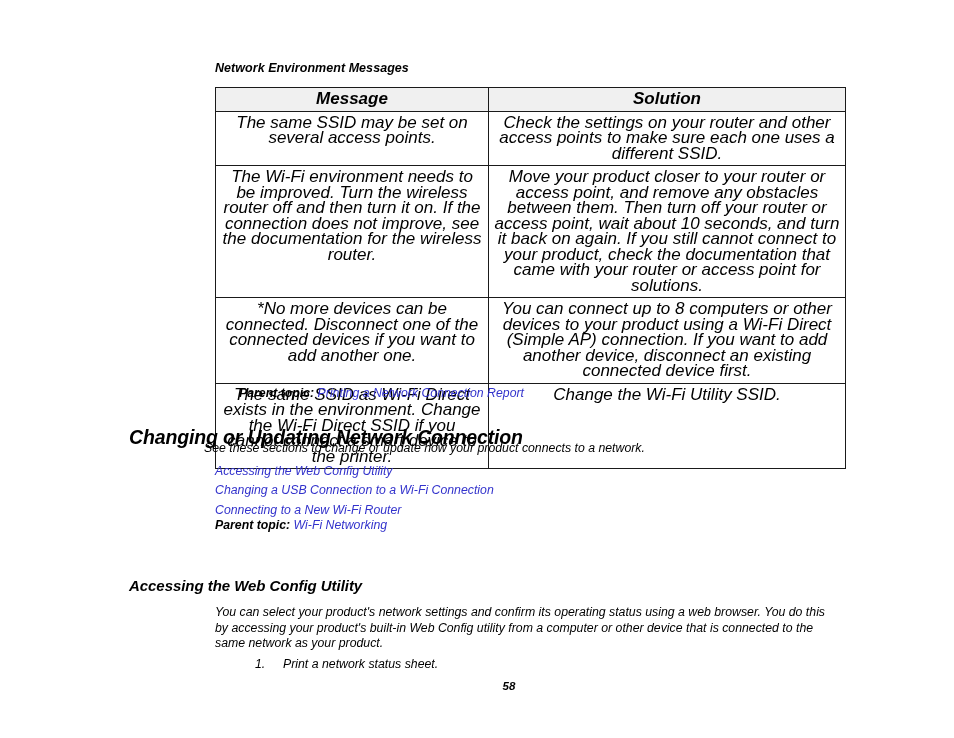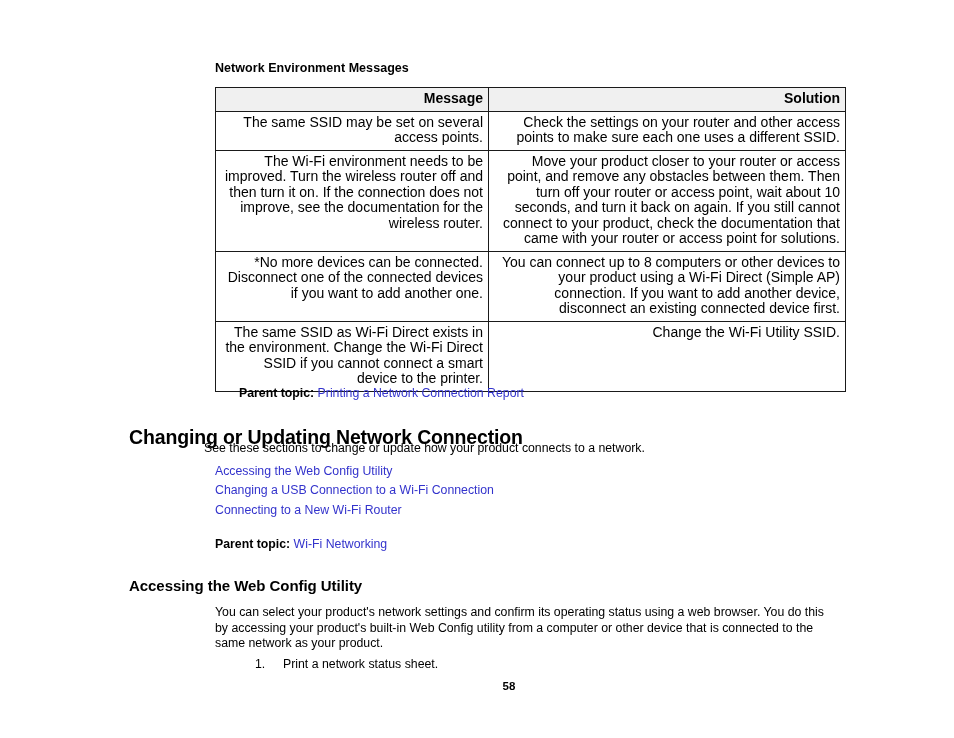--- a/index.html
+++ b/index.html
@@ -15,20 +15,21 @@
     color: #000000;
     -webkit-font-smoothing: antialiased;
   }
 
   .page {
     position: absolute;
     left: 0; top: 0;
     width: 954px;
     height: 738px;
     overflow: hidden;
+    font-style: italic;
   }
 
   
   .table-caption {
     position: absolute;
     left: 215px;
     top: 61px;
     font-size: 12.5px;
     font-weight: bold;
     letter-spacing: 0.05px;
@@ -40,23 +41,23 @@
     left: 215px;
     top: 87px;
     width: 608px;
     border-collapse: collapse;
     table-layout: fixed;
   }
   .data-table td, .data-table th {
     border: 1.3px solid #1a1a1a;
     vertical-align: top;
     padding: 3px 5px 4px 5px;
-    font-size: 14px;
+    font-size: 17px;
     line-height: 15.5px;
-    text-align: right;
+    text-align: center;
     font-weight: normal;
   }
   .data-table thead th {
     background: #f0f0f0;
     font-weight: bold;
     padding-top: 3px;
     padding-bottom: 4px;
   }
   .col-msg { width: 262px; }
   .col-sol { width: 346px; }
@@ -74,21 +75,21 @@
   }
   .parent-topic .pt-label {
     font-weight: bold;
     color: #000000;
   }
   .parent-topic .pt-link {
     color: #3333cc;
     text-decoration: none;
   }
   #parent-topic-1 { left: 215px; top: 386px; padding-left: 24px; }
-  #parent-topic-2 { left: 215px; top: 537px; }
+  #parent-topic-2 { left: 215px; top: 518px; }
 
   
   .heading-1 {
     position: absolute;
     left: 129px;
     top: 413px;
     font-size: 19.5px;
     font-weight: bold;
     letter-spacing: -0.15px;
     color: #000000;

